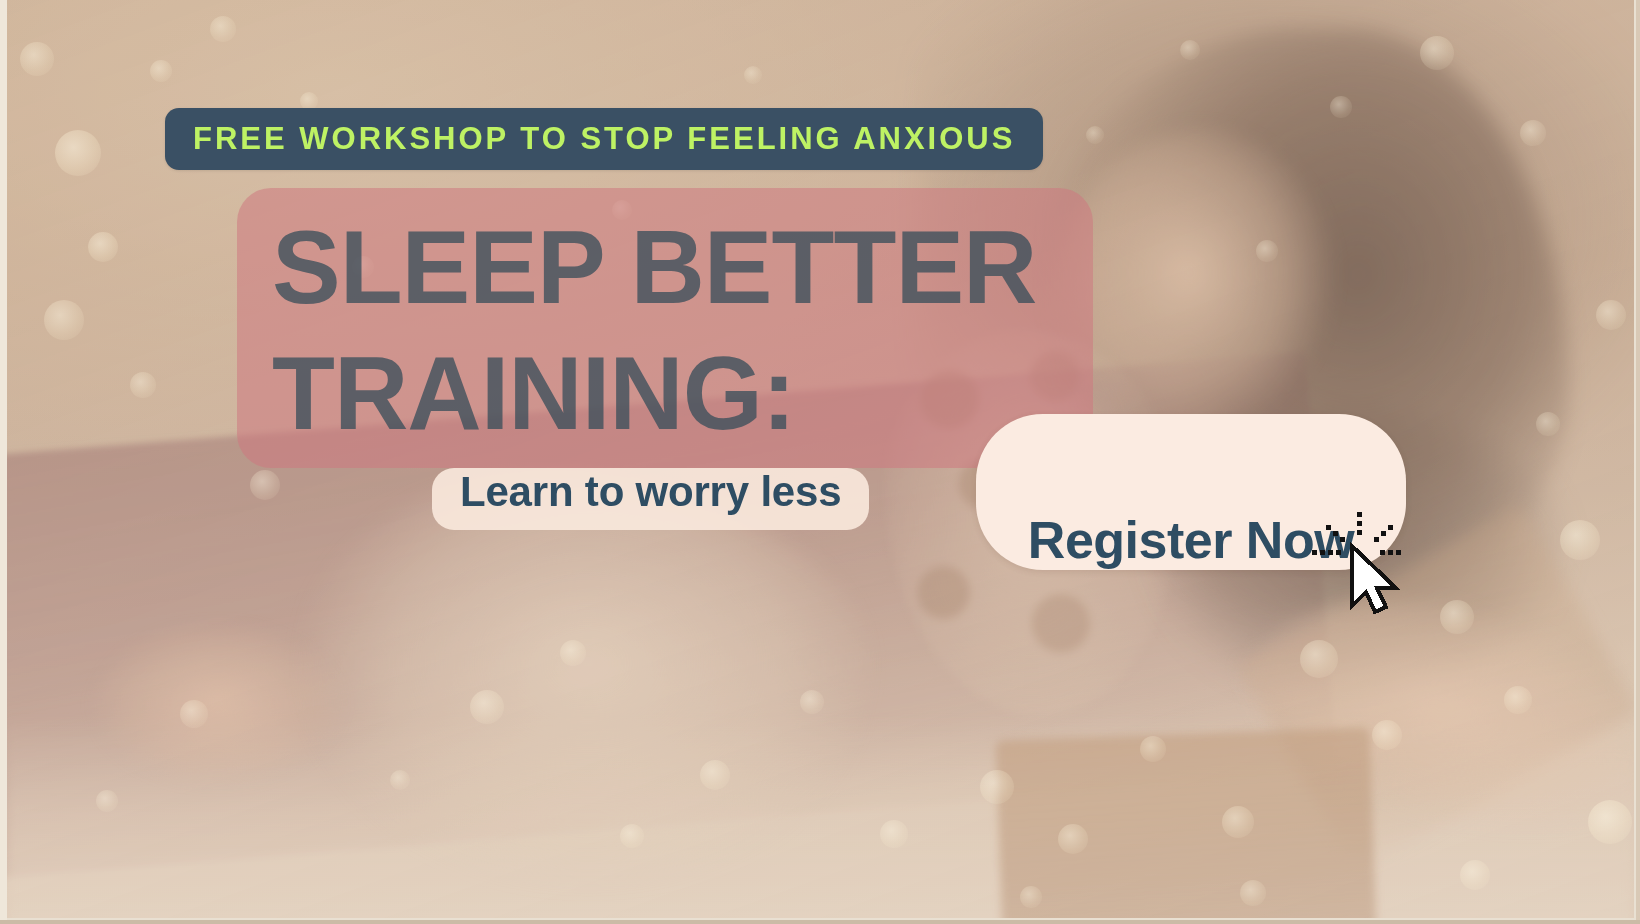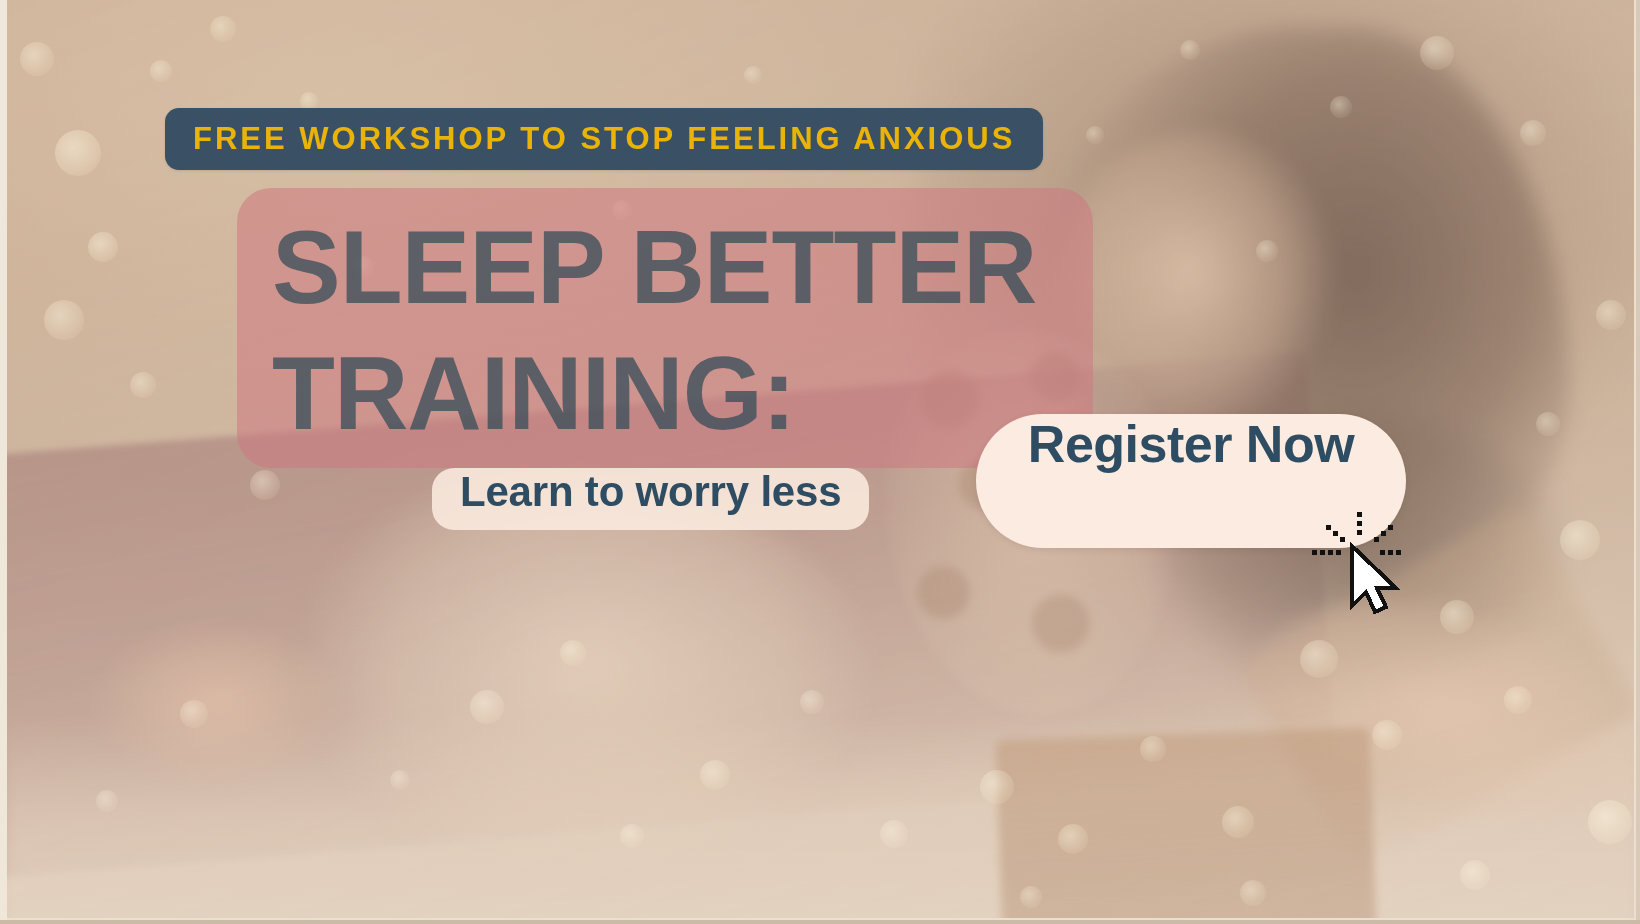--- a/index.html
+++ b/index.html
@@ -174,21 +174,21 @@
     left: 165px; top: 108px;
     height: 62px;
     padding: 0 28px;
     display: flex;
     align-items: center;
     background: #3a5064;
     border-radius: 14px;
     box-shadow: 0 1px 3px rgba(0,0,0,0.10);
   }
   #eyebrow-banner .txt {
-    color: #eab308;
+    color: #bef264;
     font-size: 31px;
     font-weight: bold;
     letter-spacing: 3.0px;
     white-space: nowrap;
     font-family: "Liberation Sans", sans-serif;
   }
 
   
   #headline-block {
     position: absolute;
@@ -226,25 +226,25 @@
     height: 62px;
     margin-top: 12px;
   }
   #sub-line-1 { left: 432px; top: 456px; }
   #sub-line-2 { left: 406px; top: 524px; }
 
   
   #register-button {
     position: absolute;
     left: 976px; top: 414px;
-    width: 430px; height: 134px;
+    width: 430px; height: 156px;
     background: #fbebe1;
     border-radius: 67px;
     display: flex;
-    align-items: flex-start;
+    align-items: flex-end;
     justify-content: center;
     border: none;
     cursor: pointer;
     box-shadow: 0 2px 6px rgba(90,60,40,0.12);
   }
   #register-button .txt {
     color: #2e4d63;
     font-family: "Liberation Sans", sans-serif;
     font-weight: bold;
     font-size: 52px;

